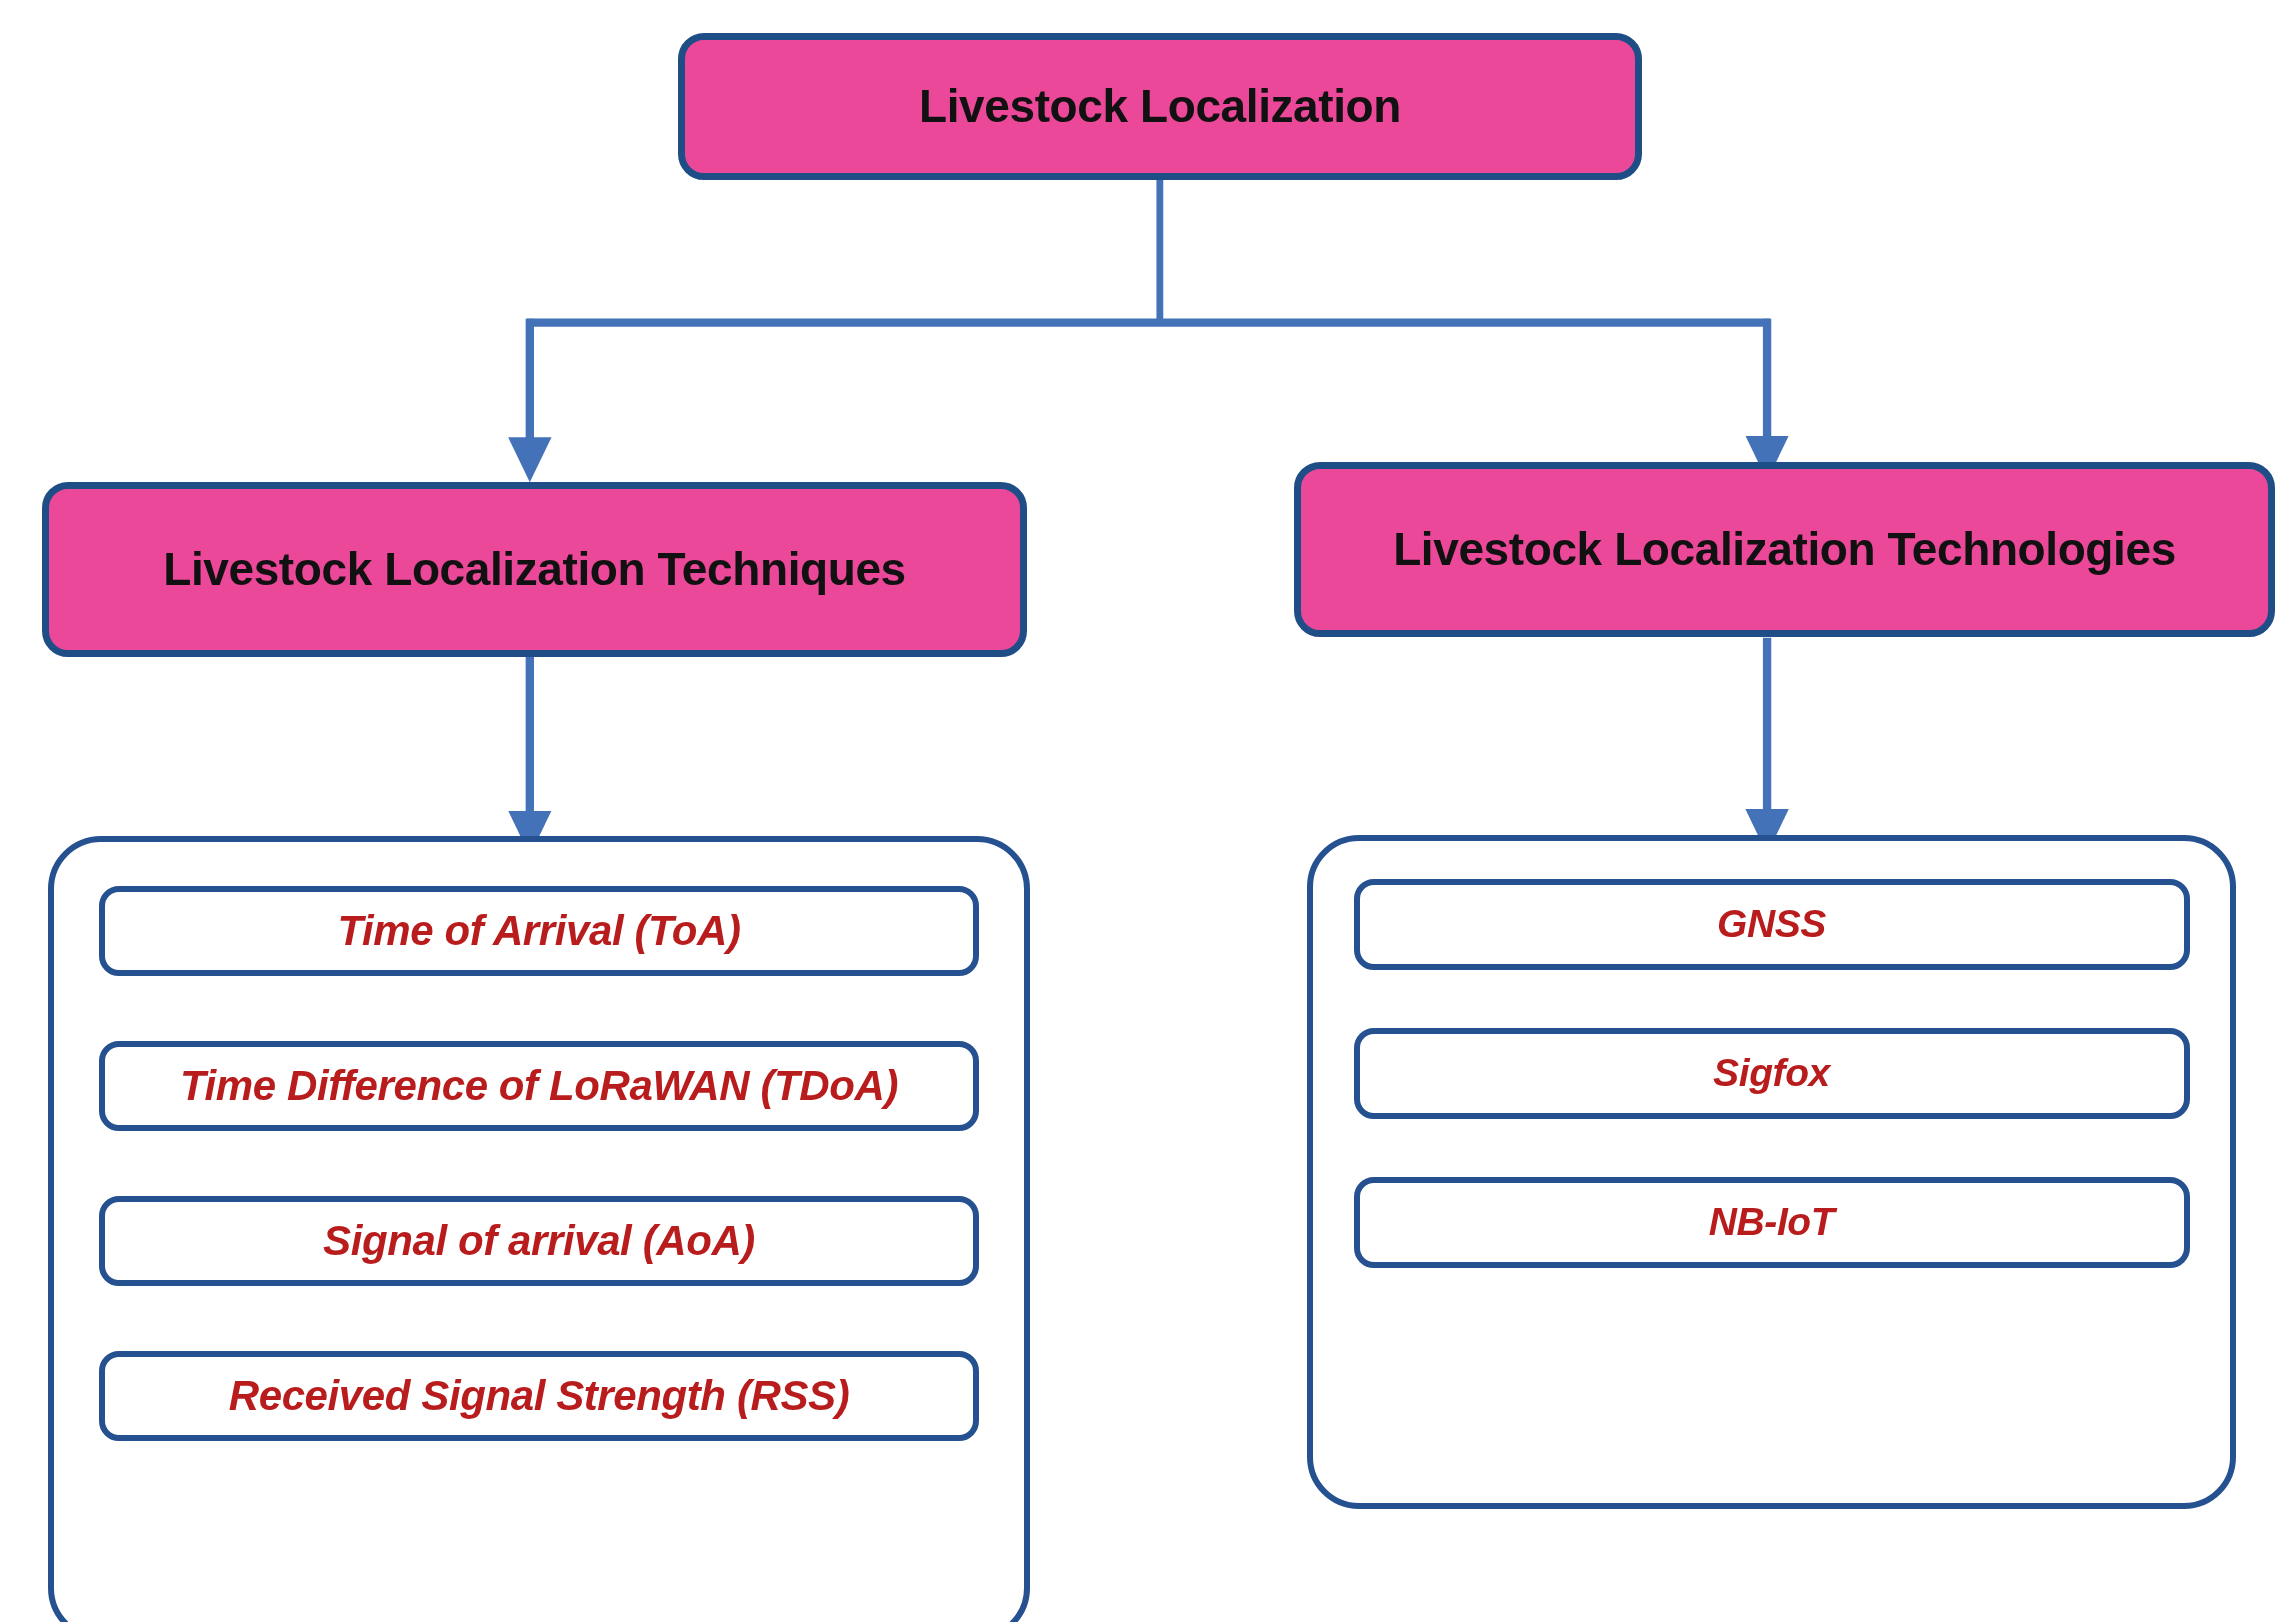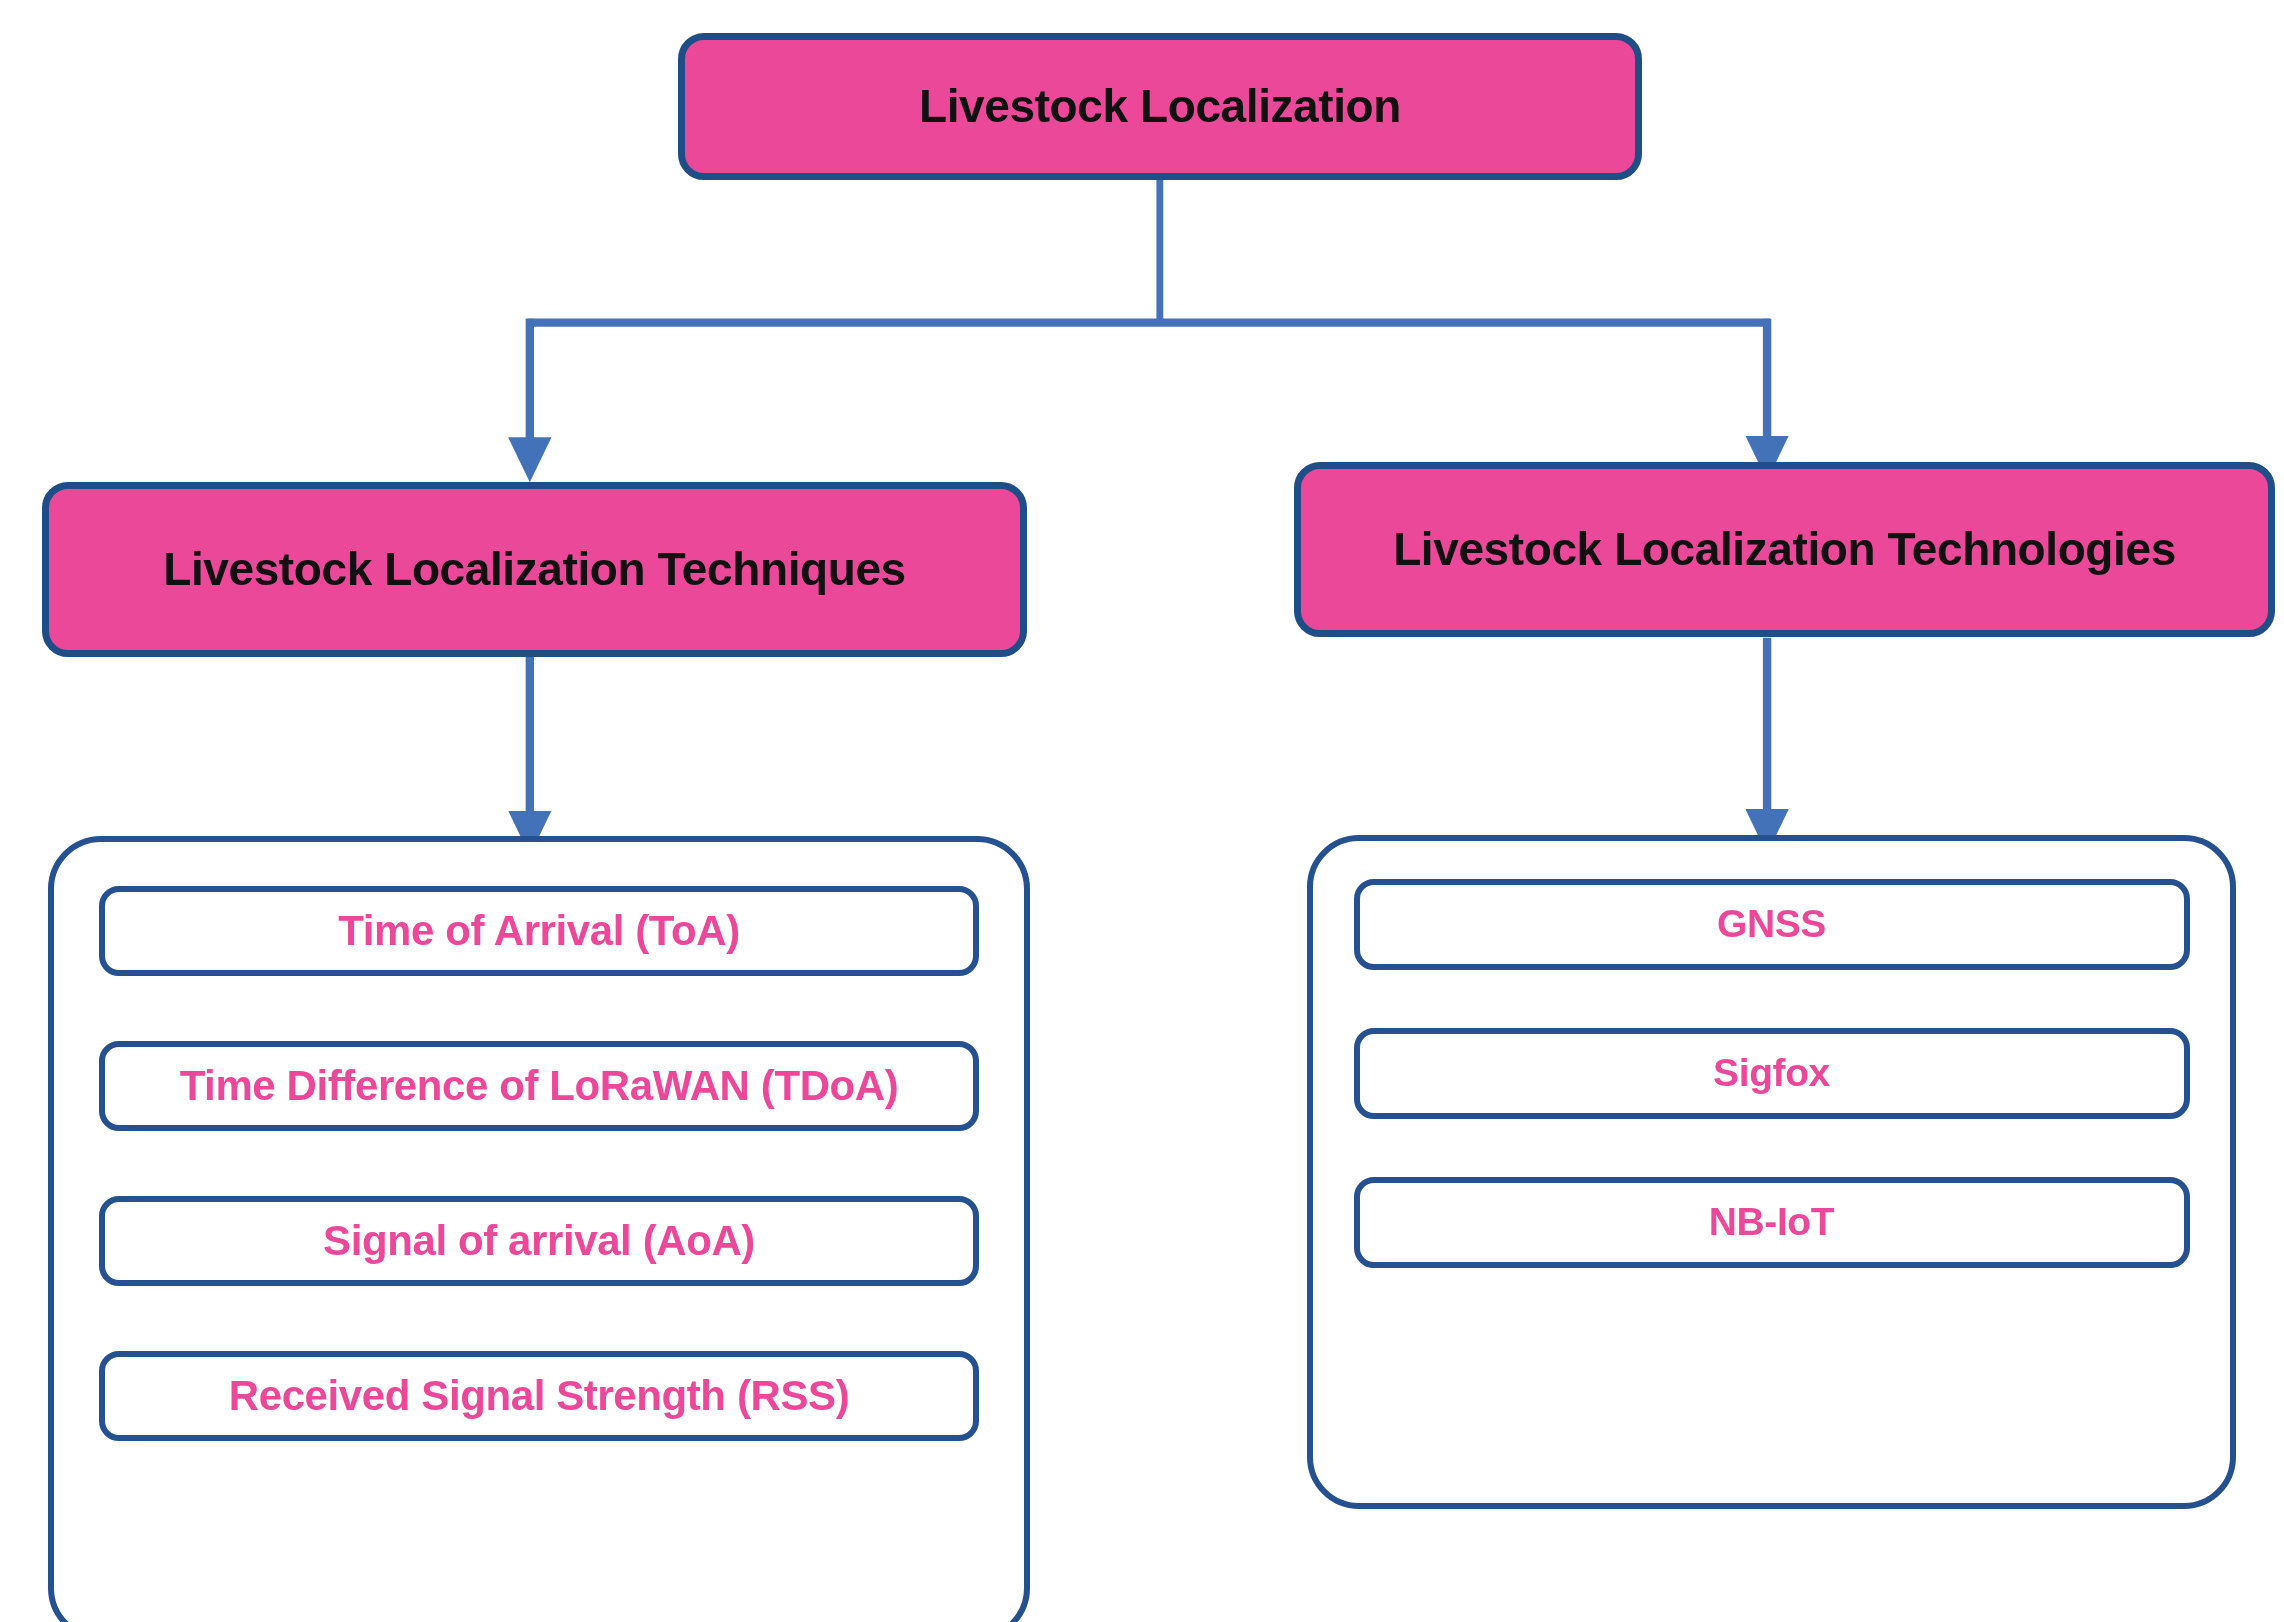--- a/index.html
+++ b/index.html
@@ -101,25 +101,26 @@
     box-sizing: border-box;
     background: #ffffff;
     border: 6px solid #255190;
     border-radius: 20px;
     display: flex;
     align-items: center;
     justify-content: center;
     text-align: center;
   }
   .leaf-label {
-    color: #ec4899;
+    color: #b91c1c;
     font-weight: bold;
     line-height: 1.1;
     letter-spacing: -0.4px;
     white-space: nowrap;
+    font-style: italic;
   }
   #group-techniques .leaf-item {
     width: 880px;
     height: 90px;
     margin-bottom: 65px;
   }
   #group-techniques .leaf-label { font-size: 42px; }
   #group-technologies .leaf-item {
     width: 836px;
     height: 91px;

